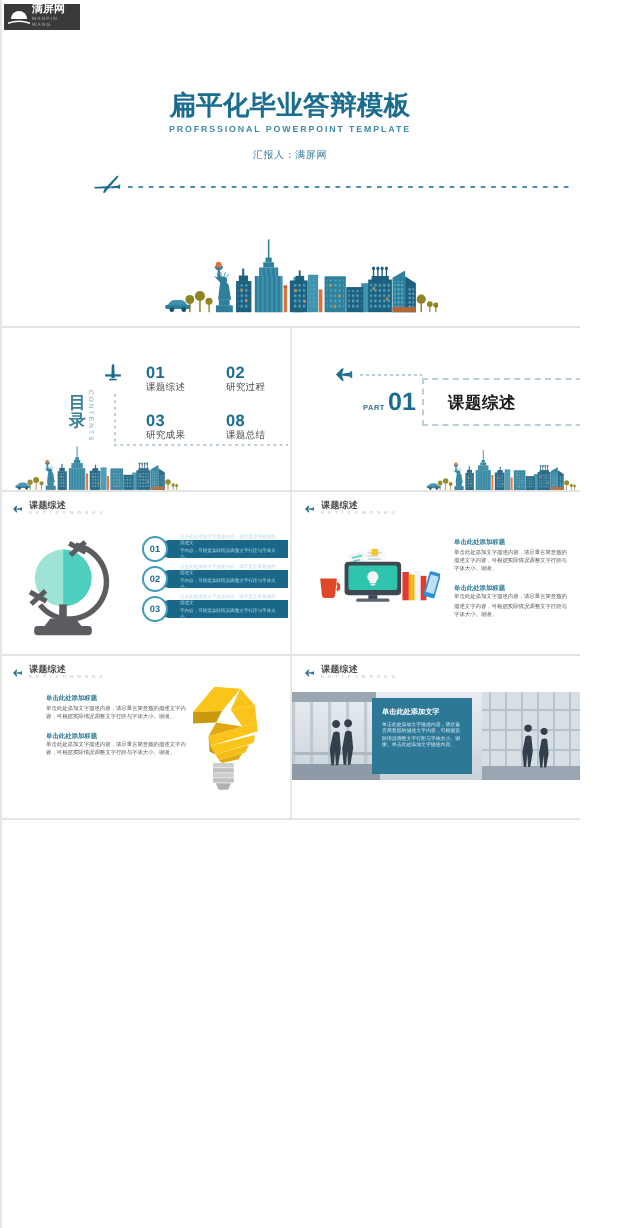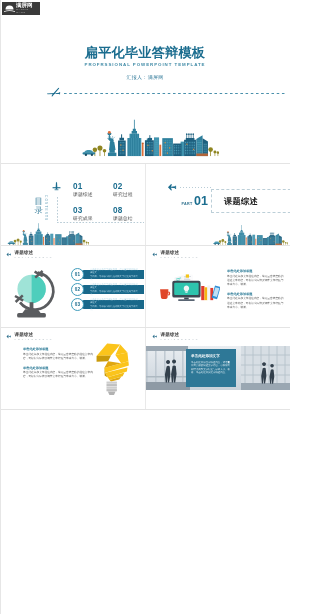--- a/index.html
+++ b/index.html
@@ -26,21 +26,21 @@
 
 .cv-title{position:absolute;left:0;top:30px;width:290px;text-align:center;font-size:13.2px;font-weight:bold;color:#1b6d8f;letter-spacing:.2px;line-height:14px;}
 .cv-sub{position:absolute;left:0;top:46px;width:290px;text-align:center;font-size:4.4px;font-weight:bold;color:#3f8aa6;letter-spacing:0.95px;}
 .cv-pres{position:absolute;left:0;top:58px;width:290px;text-align:center;font-size:5.0px;color:#367d9c;letter-spacing:.3px;}
 .cv-plane{position:absolute;left:43px;top:71px;width:20px;height:11px;}
 .cv-dash{position:absolute;left:64px;top:76.5px;width:222px;height:1px;
   background-image:linear-gradient(to right,#4a90ab 0 2.4px,transparent 2.4px 5.2px);background-size:5.2px 1px;}
 .cv-sky{position:absolute;left:73px;top:97px;width:146px;height:48px;}
 
 
-.ct-label{position:absolute;left:34.5px;top:33px;width:9px;font-size:8.4px;font-weight:normal;color:#3a7f9c;line-height:9px;letter-spacing:0;}
+.ct-label{position:absolute;left:34.5px;top:33px;width:9px;font-size:8.4px;font-weight:bold;color:#3a7f9c;line-height:9px;letter-spacing:0;}
 .ct-label-en{position:absolute;left:43.5px;top:31px;font-size:3.2px;color:#6fa6bd;letter-spacing:1.1px;writing-mode:vertical-rl;height:28px;}
 .ct-plane{position:absolute;left:52px;top:17px;width:9px;height:15px;}
 .ct-vdash{position:absolute;left:56.5px;top:33px;width:1px;height:25px;
   background-image:linear-gradient(to bottom,#b9ccd6 0 1.4px,transparent 1.4px 3.2px);background-size:1px 3.2px;}
 .ct-hdash{position:absolute;left:56.5px;top:58px;width:87px;height:1px;
   background-image:linear-gradient(to right,#b9ccd6 0 1.4px,transparent 1.4px 3.2px);background-size:3.2px 1px;}
 .ct-grid{position:absolute;left:73px;top:18px;width:72px;display:grid;grid-template-columns:40px 1fr;row-gap:7px;}
 .ct-n{font-size:8.2px;font-weight:bold;color:#1b6d8f;line-height:9px;letter-spacing:.2px;}
 .ct-t{font-size:4.8px;color:#4a4a4a;line-height:8px;letter-spacing:.1px;white-space:nowrap;}
 

